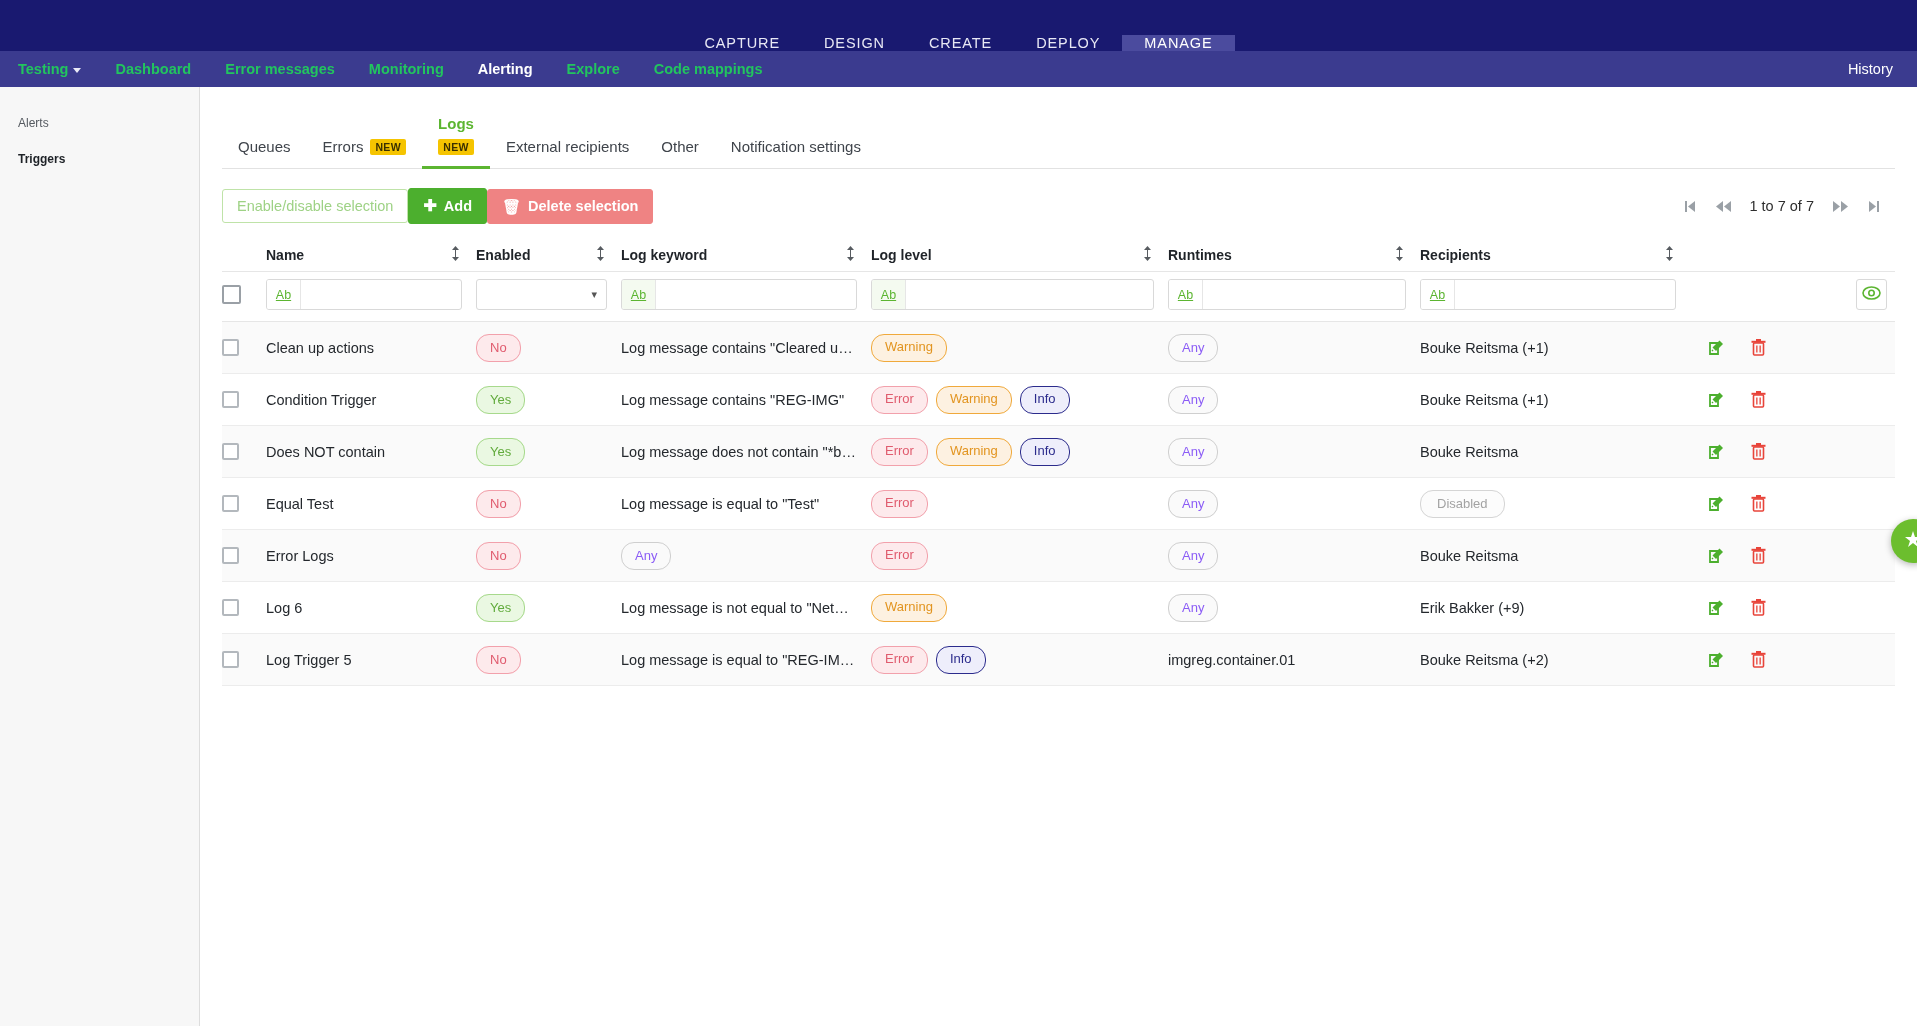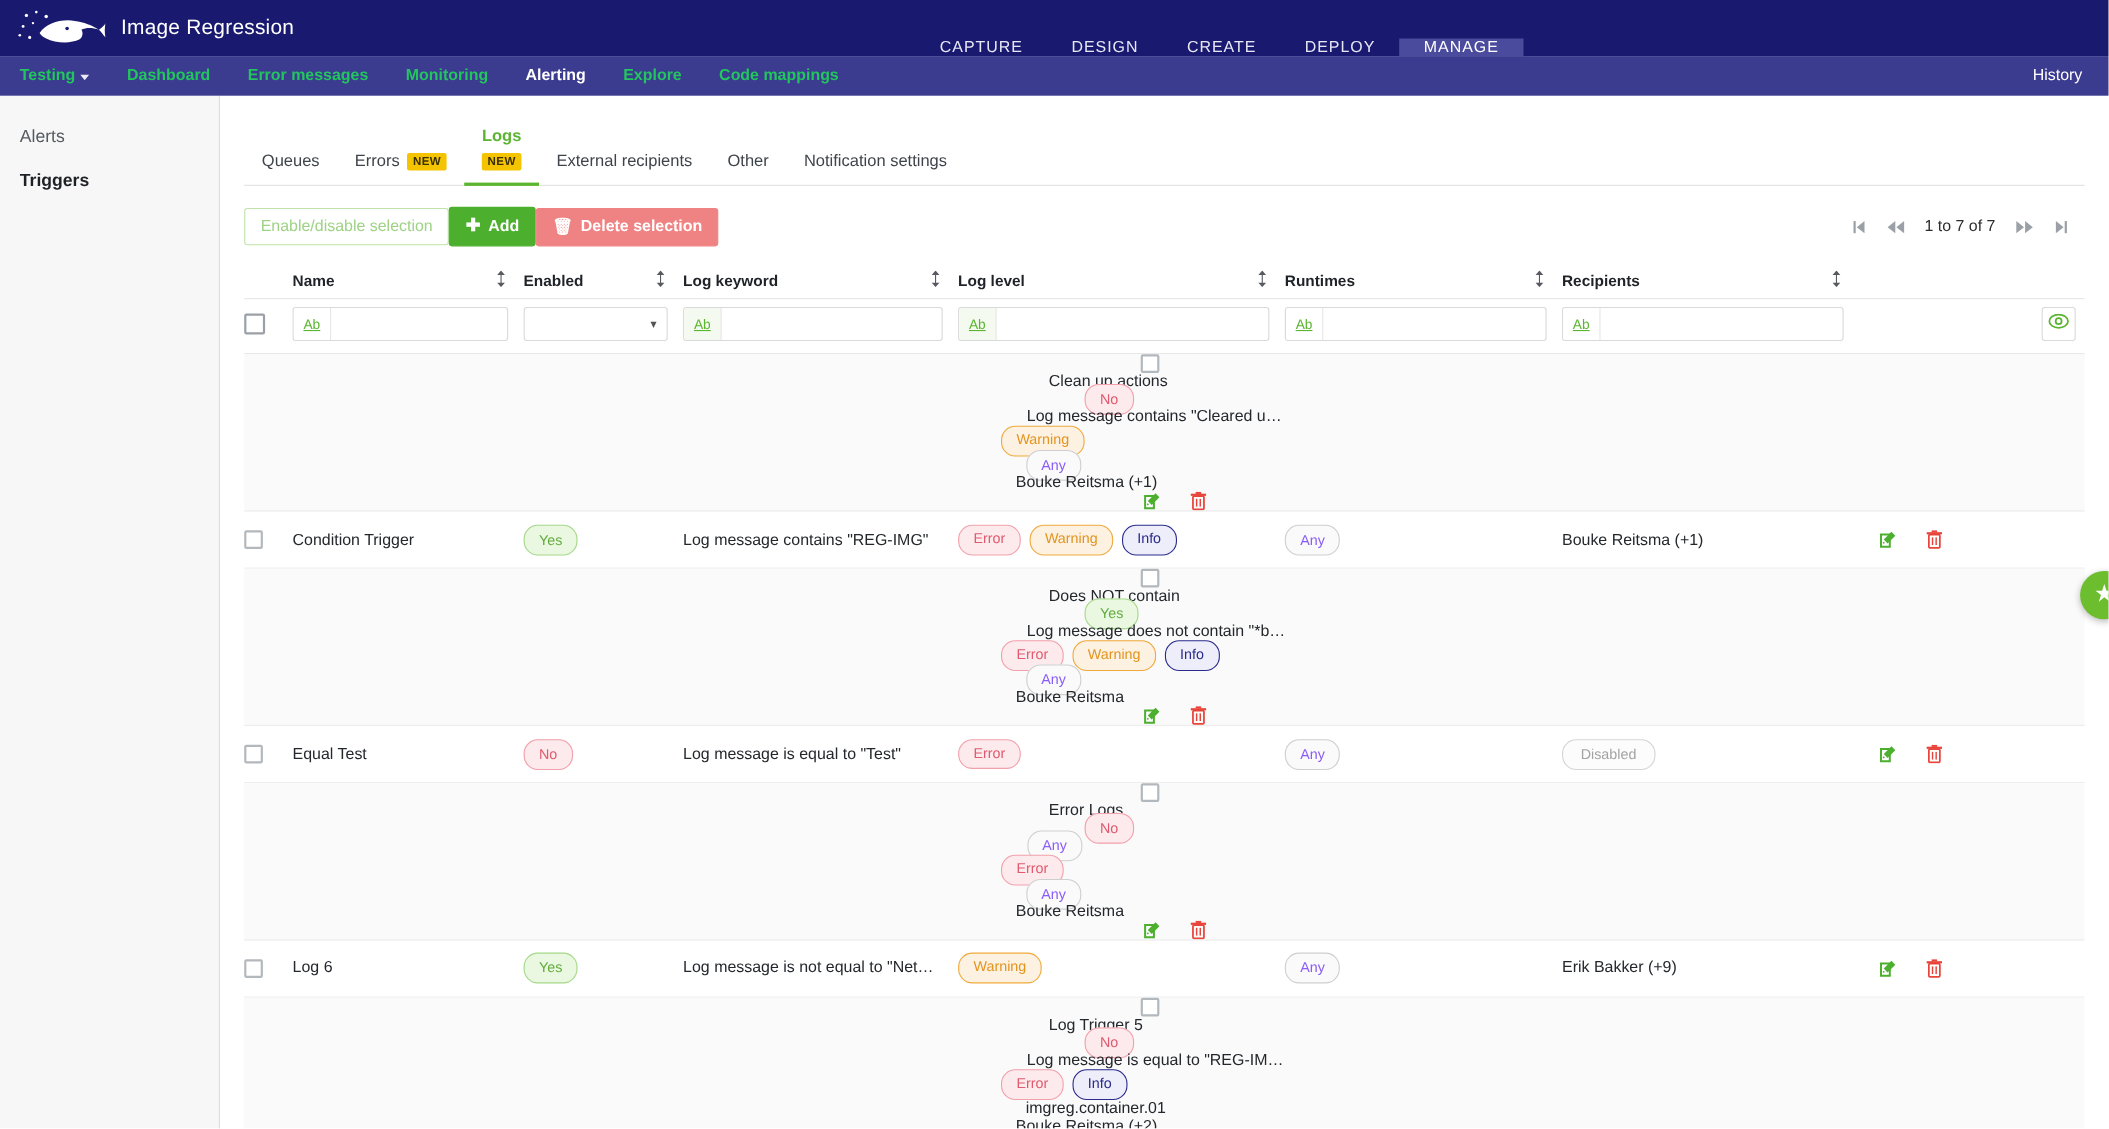--- a/index.html
+++ b/index.html
@@ -91,21 +91,21 @@
 
   .sidebar {
     width: 200px;
     background: #f7f7f7;
     border-right: 1px solid #dddddd;
     padding-top: 18px;
     flex-shrink: 0;
   }
   .side-item {
     padding: 11px 18px;
-    font-size: 16px;
+    font-size: 12px;
     color: #555a60;
     cursor: pointer;
   }
   .side-item.active { color: #1e2227; font-weight: 600; }
 
   .content {
     flex: 1;
     padding: 0 22px 0 22px;
     position: relative;
     overflow: hidden;
@@ -272,21 +272,21 @@
   }
 
   
   .drow {
     display: flex; align-items: center;
     min-height: 52px;
     border-bottom: 1px solid #ececec;
     font-size: 14.5px;
     color: #24282d;
   }
-  .drow.alt { background: #fafafa; flex-direction: column; }
+  .drow.alt { background: #fafafa; }
   .cellpad { padding-right: 14px; }
   .pills { display: flex; align-items: center; gap: 8px; flex-wrap: nowrap; }
 
   .pill {
     border-radius: 13px;
     padding: 5px 13px 6px 13px;
     font-size: 13px;
     border: 1px solid;
     white-space: nowrap;
     line-height: 1.15;
@@ -312,39 +312,20 @@
     border-radius: 50%;
     background: #6cbe2e;
     box-shadow: 0 2px 7px rgba(0,0,0,.28);
     display: flex; align-items: center; justify-content: center;
   }
 </style>
 </head>
 <body>
 
 <div class="topbar">
-  <div class="brand">
-    <span>
-      <svg class="logo" viewBox="0 0 82 40" xmlns="http://www.w3.org/2000/svg">
-        <g fill="#ffffff">
-          <circle cx="10" cy="8" r="1.5"></circle>
-          <circle cx="19" cy="5" r="1.2"></circle>
-          <circle cx="28" cy="9" r="1.6"></circle>
-          <circle cx="7" cy="18" r="1.3"></circle>
-          <circle cx="16" cy="15" r="1.1"></circle>
-          <circle cx="4" cy="26" r="1.2"></circle>
-          <circle cx="13" cy="28" r="1.4"></circle>
-          <path d="M22 24 C28 15 42 11 54 13 C62 14 70 17 76 21 C70 19 64 19 60 21 C62 24 61 28 58 30 C50 34 36 33 28 29 C25 27.5 23 26 22 24 Z"></path>
-          <path d="M76 21 C79 19 81 17 82 15 C81 20 81 24 82 28 C80 26 78 23 76 21 Z"></path>
-          <circle cx="47" cy="20" r="1.6" fill="#191970"></circle>
-        </g>
-      </svg>
-    </span>
-    <span class="brand-title">Image Regression</span>
-  </div>
 
   <div class="topnav-center">
     <div class="topnav-item">CAPTURE</div>
     <div class="topnav-item">DESIGN</div>
     <div class="topnav-item">CREATE</div>
     <div class="topnav-item">DEPLOY</div>
     <div class="topnav-item active">MANAGE</div>
   </div>
 
 </div>

